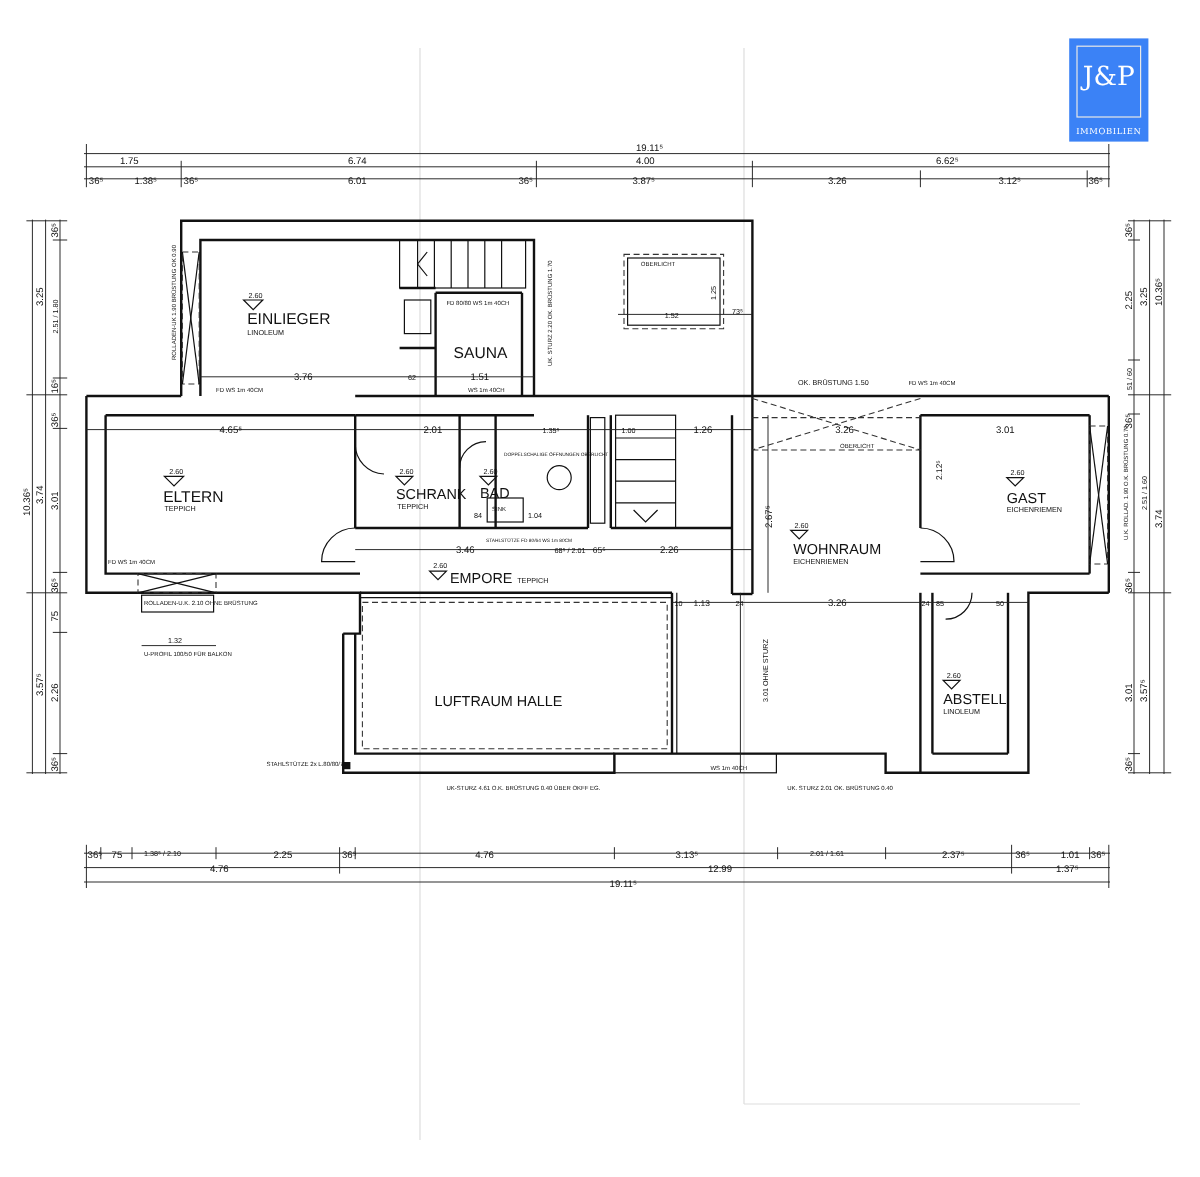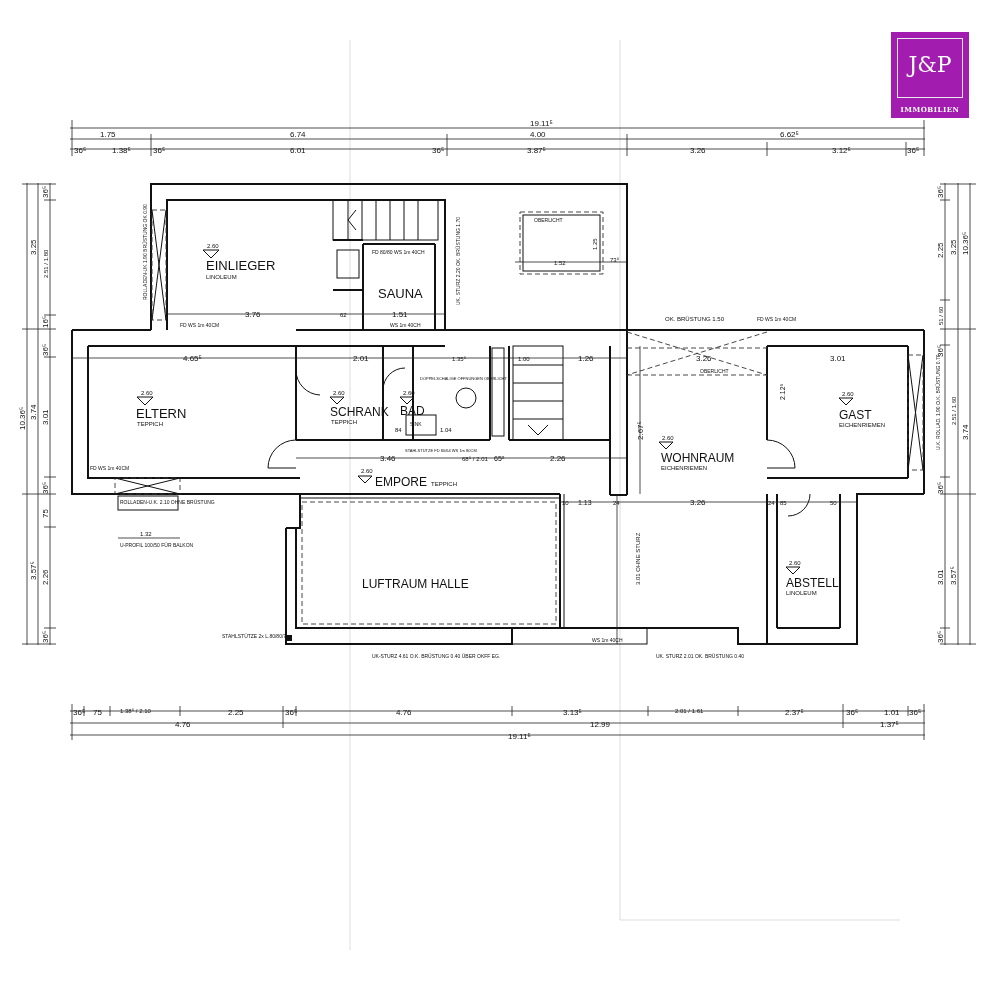--- a/index.html
+++ b/index.html
@@ -1,21 +1,21 @@
 <!DOCTYPE html>
 <html><head>
 <meta charset="utf-8">
 <style>
   html, body { margin:0; padding:0; background:#ffffff; }
   body { width:1000px; height:981px; position:relative; overflow:hidden; font-family:"Liberation Sans", sans-serif; }
   #plan { position:absolute; left:0; top:0; width:1000px; height:981px; }
-  .logo { position:absolute; left:891px; top:32px; width:78px; height:86px; background:#a21caf; }
+  .logo { position:absolute; left:891px; top:32px; width:66px; height:86px; background:#3b82f6; }
   .logo-frame { position:absolute; left:6px; top:6px; right:6px; bottom:20px; border:1px solid #e8e8e8; }
   .logo-mark { position:absolute; left:0; right:0; top:20px; text-align:center; color:#fff; font-family:"DejaVu Serif", serif; font-size:22px; }
-  .logo-sub { position:absolute; left:0; right:0; bottom:4px; text-align:center; color:#fff; font-family:"DejaVu Serif", serif; font-size:7px; letter-spacing:0.5px;font-weight:bold; }
+  .logo-sub { position:absolute; left:0; right:0; bottom:4px; text-align:center; color:#fff; font-family:"DejaVu Serif", serif; font-size:7px; letter-spacing:0.5px; }
   svg text { font-family:"Liberation Sans", sans-serif; fill:#111; }
   .dim { font-size:8px; }
   .room { font-size:13px; font-weight:normal; }
   .floor { font-size:6px; }
   .note { font-size:6px; }
   .wall { fill:none; stroke:#111; stroke-width:2; }
   .thin { fill:none; stroke:#111; stroke-width:1; }
   .dash { fill:none; stroke:#333; stroke-width:0.9; stroke-dasharray:5 3; }
   .dl { stroke:#222; stroke-width:0.8; }
   .faint { stroke:#ddd; stroke-width:1; fill:none; }

